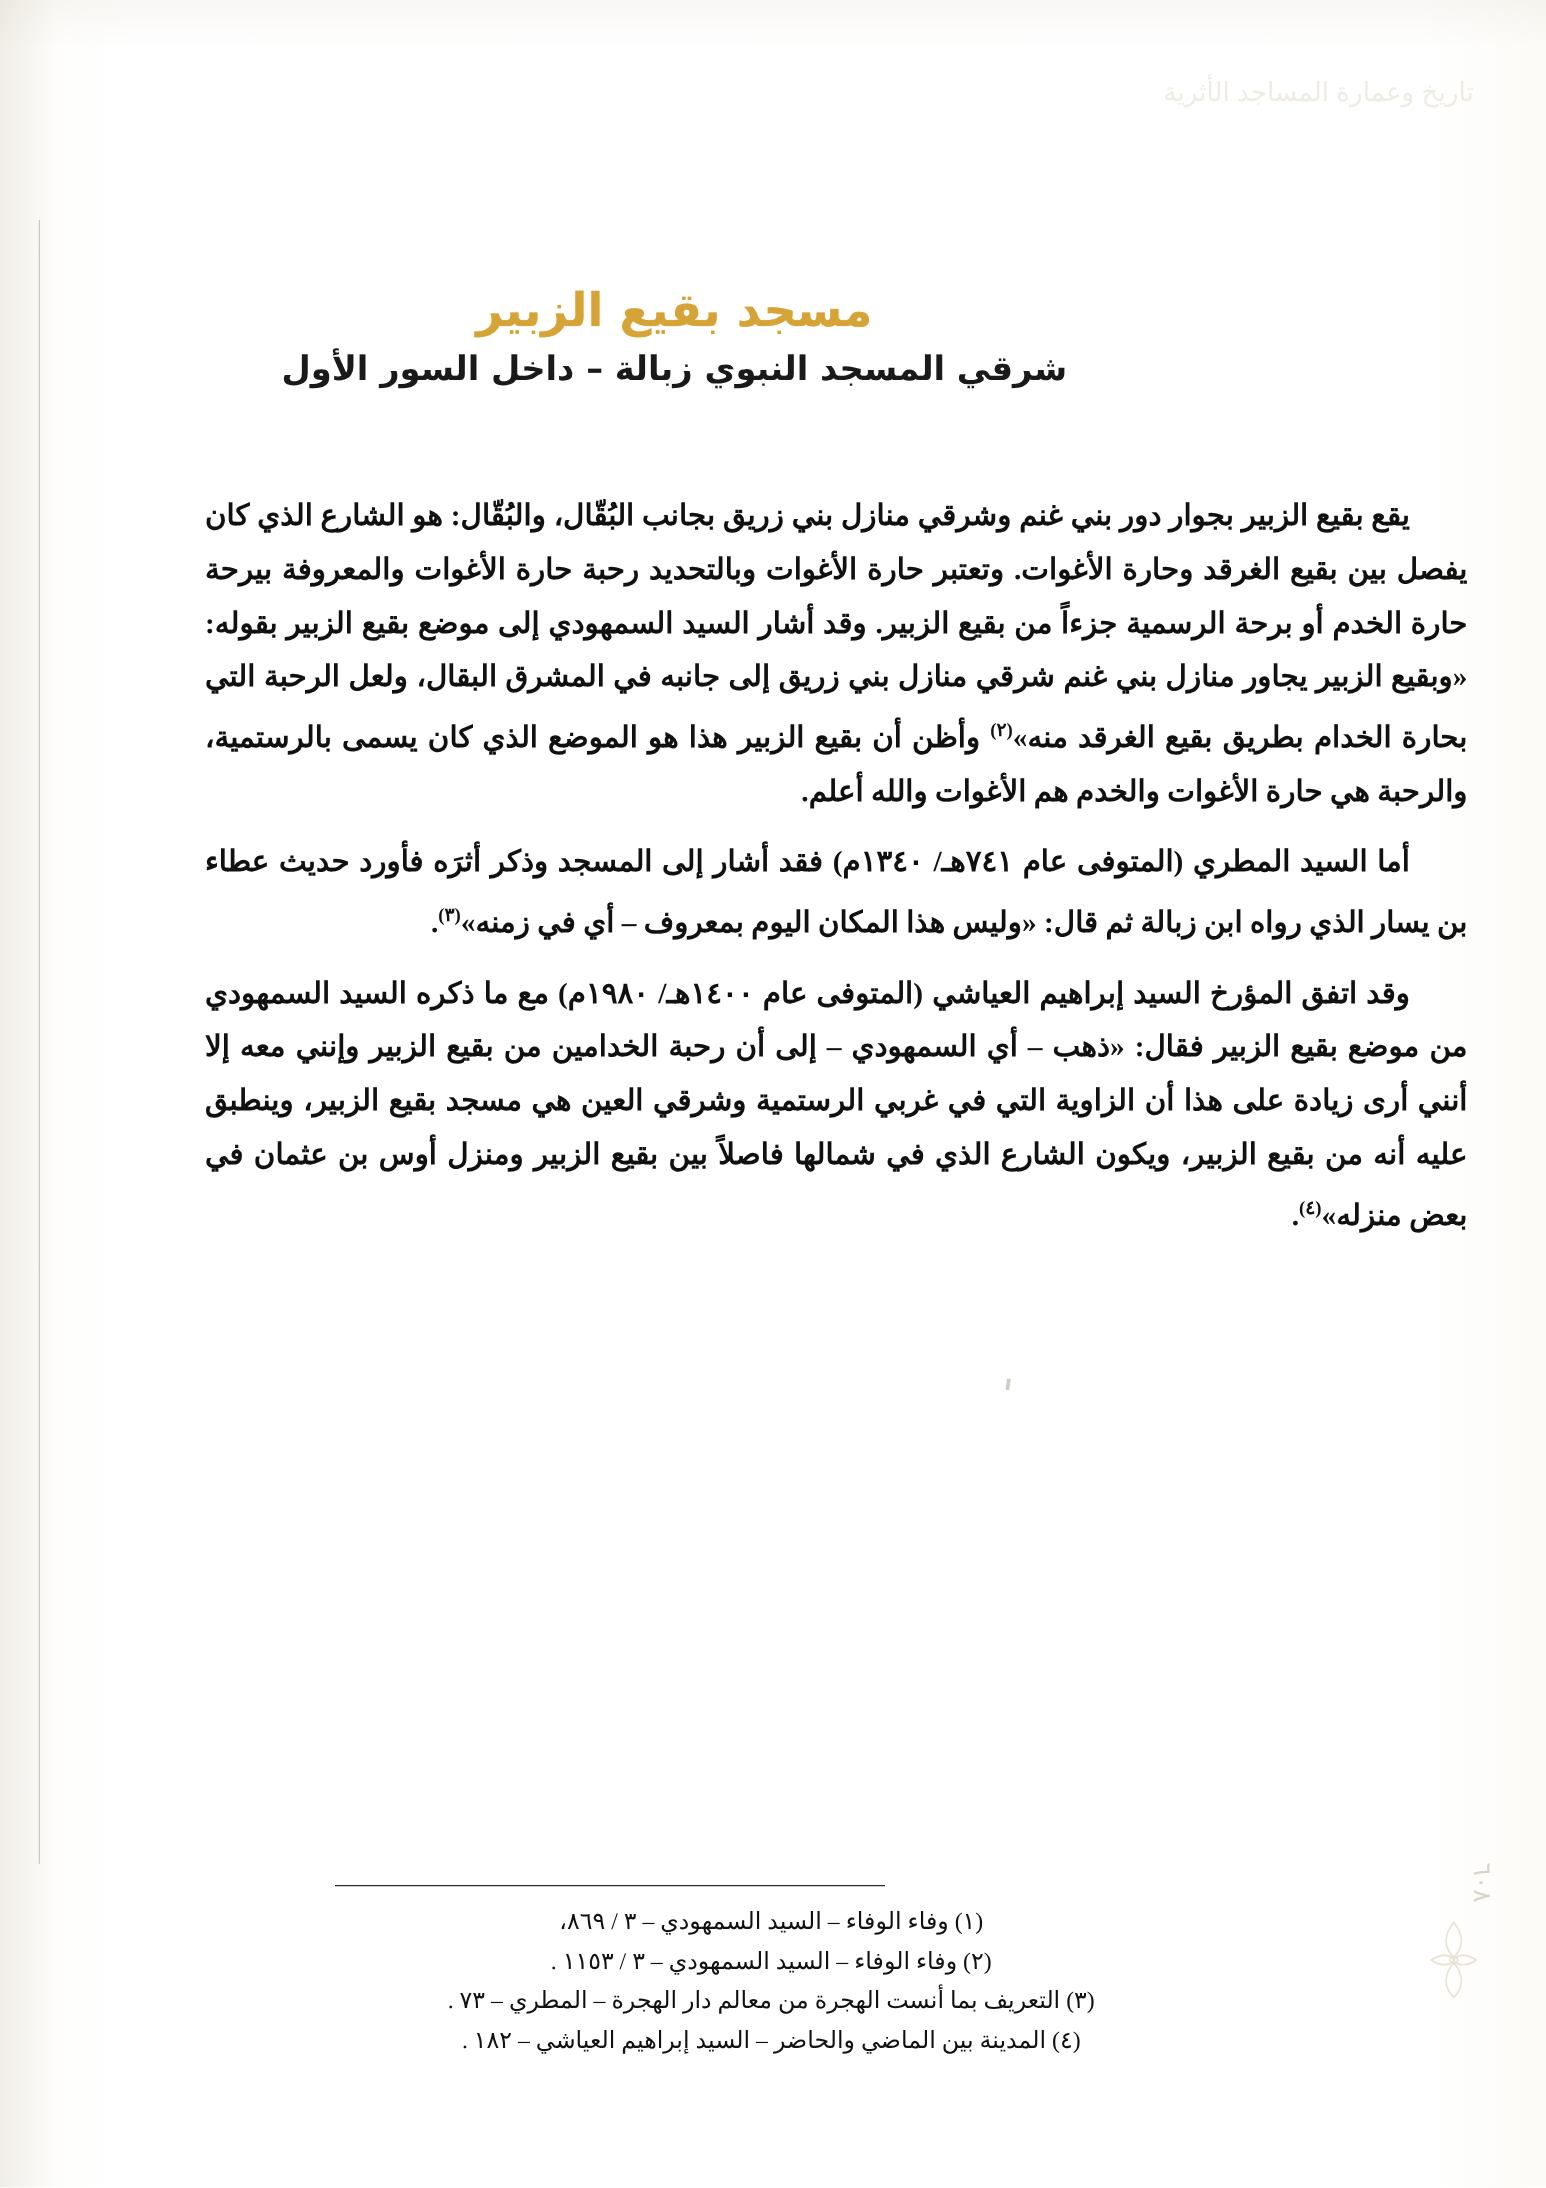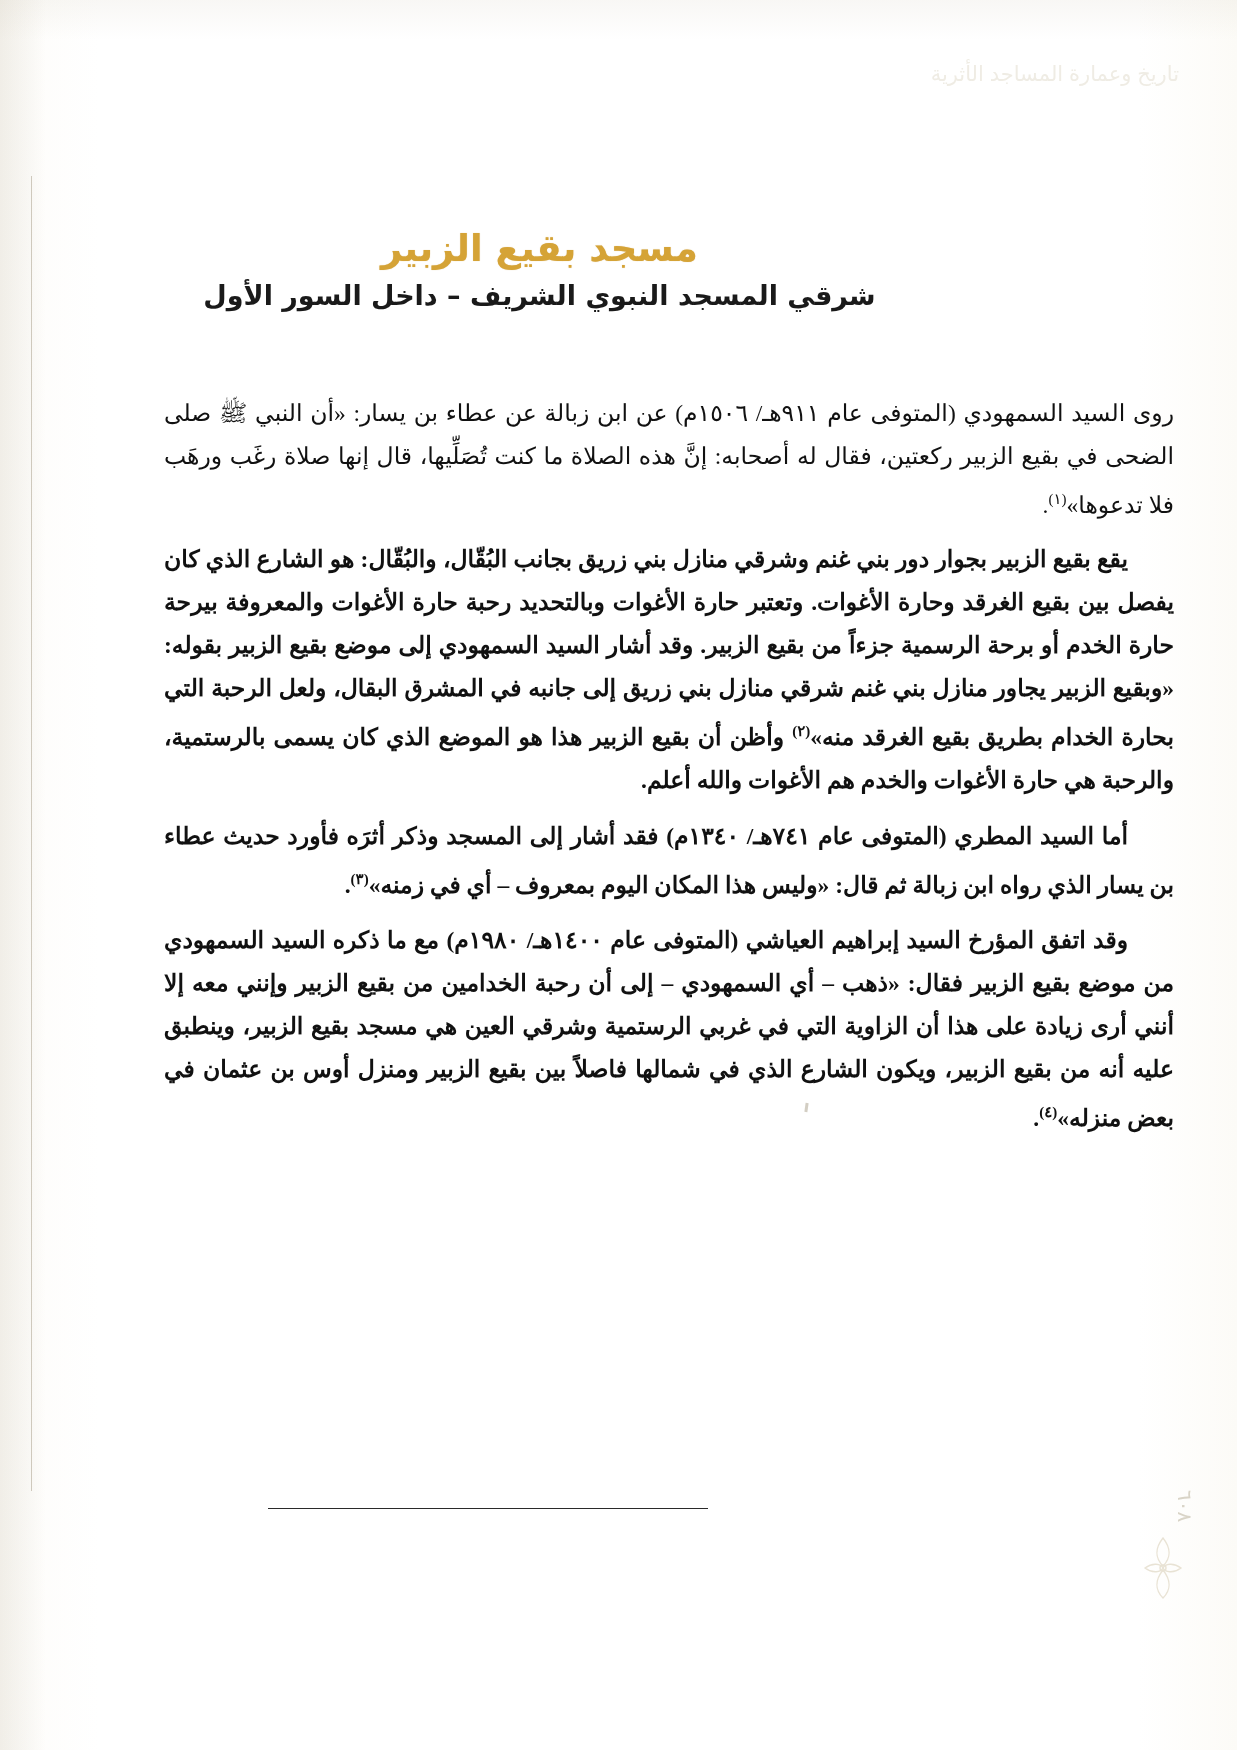--- a/index.html
+++ b/index.html
@@ -115,37 +115,42 @@
 
   <div class="scan-shade-top"></div>
   <div class="scan-shade-left"></div>
   <div class="gutter-rule"></div>
   <div class="speck"></div>
 
   <div class="running-header">تاريخ وعمارة المساجد الأثرية</div>
 
   <div class="title-block">
     <div class="title-main">مسجد بقيع الزبير</div>
-    <div class="title-sub">شرقي المسجد النبوي الشريف – داخل السور الأول</div>
+    <div class="title-sub">شرقي المسجد النبوي زبالة – داخل السور الأول</div>
   </div>
 
   <div class="body-col">
 
-    <p class="para tight"><span>روى السيد السمهودي (المتوفى عام ٩١١هـ/ ١٥٠٦م) عن ابن زبالة عن عطاء بن يسار: «أن النبي ﷺ صلى الضحى في بقيع الزبير ركعتين، فقال له أصحابه: إنَّ هذه الصلاة ما كنت تُصَلِّيها، قال إنها صلاة رغَب ورهَب فلا تدعوها»</span><sup class="fn">(١)</sup><span>.</span></p>
 
     <p class="para indent"><span>يقع بقيع الزبير بجوار دور بني غنم وشرقي منازل بني زريق بجانب البُقّال، والبُقّال: هو الشارع الذي كان يفصل بين بقيع الغرقد وحارة الأغوات. وتعتبر حارة الأغوات وبالتحديد رحبة حارة الأغوات والمعروفة بيرحة حارة الخدم أو برحة الرسمية جزءاً من بقيع الزبير. وقد أشار السيد السمهودي إلى موضع بقيع الزبير بقوله: «وبقيع الزبير يجاور منازل بني غنم شرقي منازل بني زريق إلى جانبه في المشرق البقال، ولعل الرحبة التي بحارة الخدام بطريق بقيع الغرقد منه»</span><sup class="fn">(٢)</sup><span> وأظن أن بقيع الزبير هذا هو الموضع الذي كان يسمى بالرستمية، والرحبة هي حارة الأغوات والخدم هم الأغوات والله أعلم.</span></p>
 
     <p class="para indent"><span>أما السيد المطري (المتوفى عام ٧٤١هـ/ ١٣٤٠م) فقد أشار إلى المسجد وذكر أثرَه فأورد حديث عطاء بن يسار الذي رواه ابن زبالة ثم قال: «وليس هذا المكان اليوم بمعروف – أي في زمنه»</span><sup class="fn">(٣)</sup><span>.</span></p>
 
     <p class="para indent"><span>وقد اتفق المؤرخ السيد إبراهيم العياشي (المتوفى عام ١٤٠٠هـ/ ١٩٨٠م) مع ما ذكره السيد السمهودي من موضع بقيع الزبير فقال: «ذهب – أي السمهودي – إلى أن رحبة الخدامين من بقيع الزبير وإنني معه إلا أنني أرى زيادة على هذا أن الزاوية التي في غربي الرستمية وشرقي العين هي مسجد بقيع الزبير، وينطبق عليه أنه من بقيع الزبير، ويكون الشارع الذي في شمالها فاصلاً بين بقيع الزبير ومنزل أوس بن عثمان في بعض منزله»</span><sup class="fn">(٤)</sup><span>.</span></p>
 
   </div>
 
   <div class="fn-rule"></div>
 
+  <div class="footnotes">
+    <p class="fn-line">(١) وفاء الوفاء – السيد السمهودي – ٣ / ٨٦٩،</p>
+    <p class="fn-line">(٢) وفاء الوفاء – السيد السمهودي – ٣ / ١١٥٣ .</p>
+    <p class="fn-line">(٣) التعريف بما أنست الهجرة من معالم دار الهجرة – المطري – ٧٣ .</p>
+    <p class="fn-line">(٤) المدينة بين الماضي والحاضر – السيد إبراهيم العياشي – ١٨٢ .</p>
+  </div>
 
   <div class="page-num">٦٠٨</div>
 
   <svg class="ornament" viewBox="0 0 44 64">
     <g fill="none" stroke="#b9a67a" stroke-width="1.4">
       <path d="M22 2 C30 12, 30 22, 22 30 C14 22, 14 12, 22 2 Z"></path>
       <path d="M22 34 C30 44, 30 54, 22 62 C14 54, 14 44, 22 34 Z"></path>
       <path d="M4 32 C12 26, 20 28, 22 32 C20 36, 12 38, 4 32 Z"></path>
       <path d="M40 32 C32 26, 24 28, 22 32 C24 36, 32 38, 40 32 Z"></path>
       <circle cx="22" cy="32" r="3"></circle>

